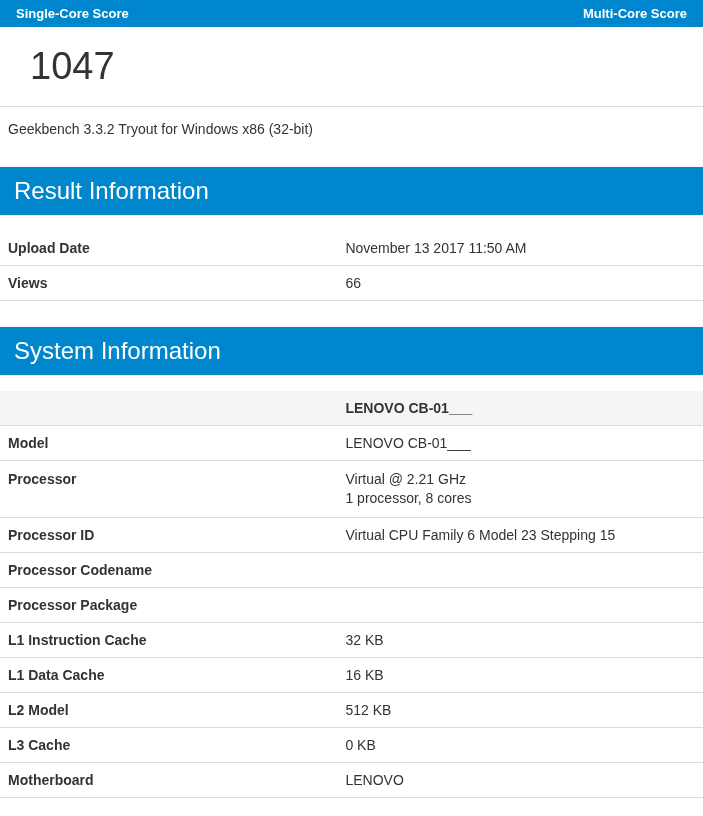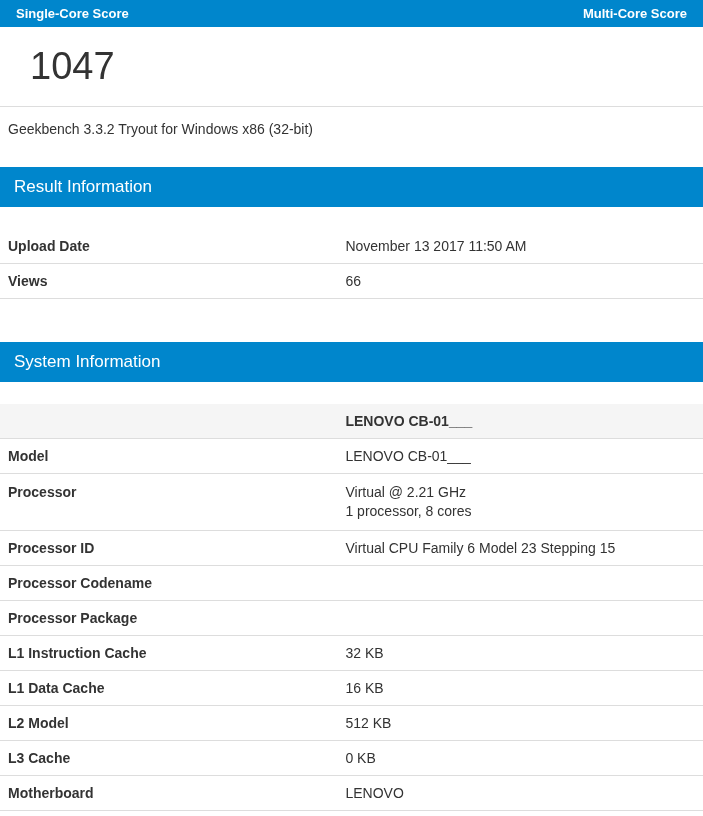--- a/index.html
+++ b/index.html
@@ -38,28 +38,28 @@
     .score-right { flex: 1; text-align: right; padding-right: 10px;}
     .version-line {
       padding: 14px 8px 30px 8px;
       font-size: 14px;
       color: #333;
     }
     .section-header {
       background: #0086cc;
       color: #fff;
       padding: 10px 14px;
-      font-size: 17px;
+      font-size: 24px;
       font-weight: normal;
-      margin-bottom: 12px;
+      margin-bottom: 6px;
     }
     .info-table {
       width: 100%;
       border-collapse: collapse;
-      margin-bottom: 43px;
+      margin-bottom: 26px;
     }
     .info-table tr {
       border-bottom: 1px solid #ddd;
     }
     .info-table tr.header-row {
       background: #f5f5f5;
     }
     .info-table td {
       padding: 9px 8px;
       vertical-align: top;

